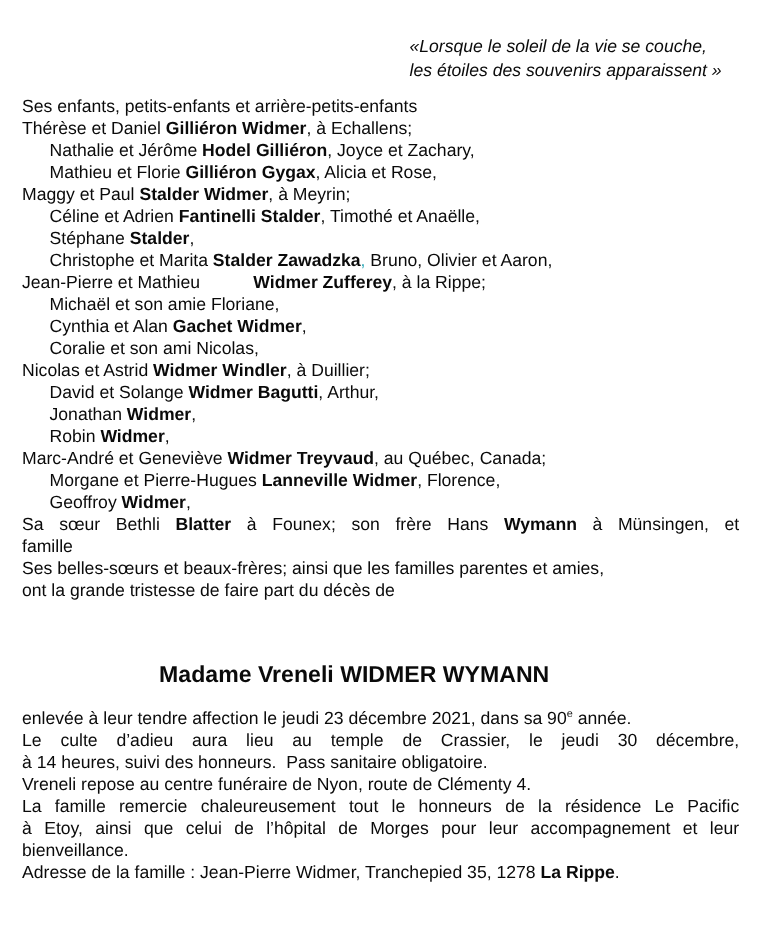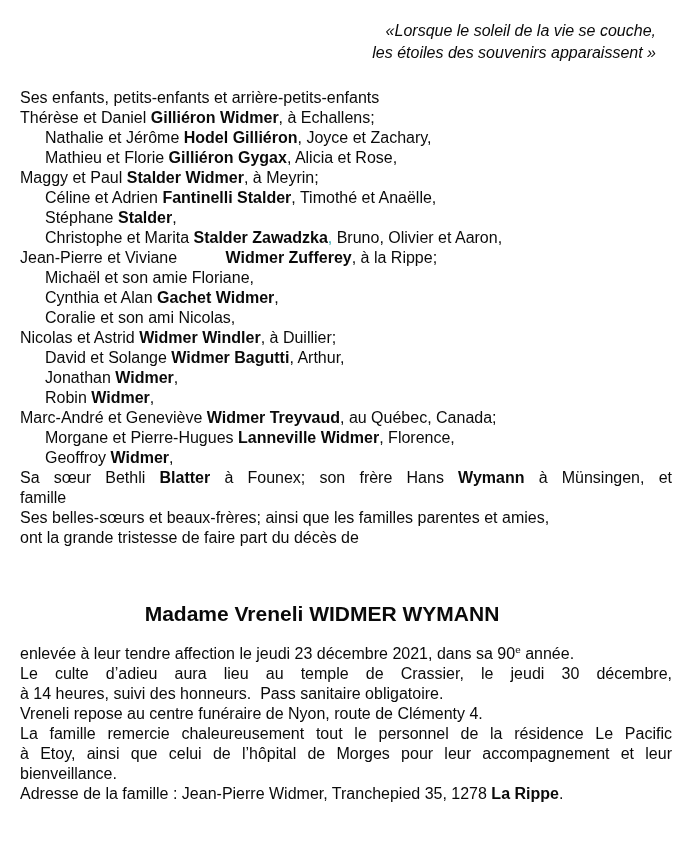--- a/index.html
+++ b/index.html
@@ -13,23 +13,23 @@
     height: 846px;
     background: #ffffff;
     color: #0a0a0a;
     font-family: "Liberation Sans", "DejaVu Sans", sans-serif;
     font-size: 16px;
     line-height: 20px;
     overflow: hidden;
   }
   .quote {
     position: absolute;
-    top: 20px;
+    top: 32px;
     right: 34px;
-    text-align: right;
+    text-align: left;
     font-style: italic;
     font-size: 16px;
     line-height: 22px;
   }
   .family {
     position: absolute;
     top: 88px;
     left: 20px;
     width: 652px;
   }
@@ -77,21 +77,21 @@
 
   <div class="family">
       <div class="line"><span>Ses enfants, petits-enfants et arrière-petits-enfants</span></div>
       <div class="line"><span>Thérèse et Daniel </span><span style="font-weight: bold;">Gilliéron Widmer</span><span>, à Echallens;</span></div>
       <div class="line indent"><span>Nathalie et Jérôme </span><span style="font-weight: bold;">Hodel Gilliéron</span><span>, Joyce et Zachary,</span></div>
       <div class="line indent"><span>Mathieu et Florie </span><span style="font-weight: bold;">Gilliéron Gygax</span><span>, Alicia et Rose,</span></div>
       <div class="line"><span>Maggy et Paul </span><span style="font-weight: bold;">Stalder Widmer</span><span>, à Meyrin;</span></div>
       <div class="line indent"><span>Céline et Adrien </span><span style="font-weight: bold;">Fantinelli Stalder</span><span>, Timothé et Anaëlle,</span></div>
       <div class="line indent"><span>Stéphane </span><span style="font-weight: bold;">Stalder</span><span>,</span></div>
       <div class="line indent"><span>Christophe et Marita </span><span style="font-weight: bold;">Stalder Zawadzka</span><span style="color: rgb(47, 169, 184);">,</span><span> Bruno, Olivier et Aaron,</span></div>
-      <div class="line"><span>Jean-Pierre et Viviane </span><span style="font-weight: bold; margin-left: 44px;">Widmer Zufferey</span><span>, à la Rippe;</span></div>
+      <div class="line"><span>Jean-Pierre et Mathieu </span><span style="font-weight: bold; margin-left: 44px;">Widmer Zufferey</span><span>, à la Rippe;</span></div>
       <div class="line indent"><span>Michaël et son amie Floriane,</span></div>
       <div class="line indent"><span>Cynthia et Alan </span><span style="font-weight: bold; text-align: right;">Gachet Widmer</span><span>,</span></div>
       <div class="line indent"><span>Coralie et son ami Nicolas,</span></div>
       <div class="line"><span>Nicolas et Astrid </span><span style="font-weight: bold;">Widmer Windler</span><span>, à Duillier;</span></div>
       <div class="line indent"><span>David et Solange </span><span style="font-weight: bold;">Widmer Bagutti</span><span>, Arthur,</span></div>
       <div class="line indent"><span>Jonathan </span><span style="font-weight: bold;">Widmer</span><span>,</span></div>
       <div class="line indent"><span>Robin </span><span style="font-weight: bold;">Widmer</span><span>,</span></div>
       <div class="line"><span>Marc-André et Geneviève </span><span style="font-weight: bold;">Widmer Treyvaud</span><span>, au Québec, Canada;</span></div>
       <div class="line indent"><span>Morgane et Pierre-Hugues </span><span style="font-weight: bold; margin-top: 28px;">Lanneville Widmer</span><span>, Florence,</span></div>
       <div class="line indent"><span>Geoffroy </span><span style="font-weight: bold;">Widmer</span><span>,</span></div>
@@ -101,19 +101,19 @@
       <div class="line"><span>ont la grande tristesse de faire part du décès de</span></div>
     </div>
 
   <div class="title">Madame Vreneli WIDMER WYMANN</div>
 
   <div class="details">
       <div class="line"><span>enlevée à leur tendre affection le jeudi 23 décembre 2021, dans sa 90</span><sup>e</sup><span> année.</span></div>
       <div class="line stretch"><span>Le culte d’adieu aura lieu au temple de Crassier, le jeudi 30 décembre,</span></div>
       <div class="line"><span>à 14 heures, suivi des honneurs.&nbsp; Pass sanitaire obligatoire.</span></div>
       <div class="line"><span>Vreneli repose au centre funéraire de Nyon, route de Clémenty 4.</span></div>
-      <div class="line stretch"><span>La famille remercie chaleureusement tout le personnel de la résidence Le Pacific</span></div>
+      <div class="line stretch"><span>La famille remercie chaleureusement tout le honneurs de la résidence Le Pacific</span></div>
       <div class="line stretch"><span>à Etoy, ainsi que celui de l’hôpital de Morges pour leur accompagnement et leur</span></div>
       <div class="line"><span>bienveillance.</span></div>
       <div class="line"><span>Adresse de la famille : Jean-Pierre Widmer, Tranchepied 35, 1278 </span><span style="font-weight: bold;">La Rippe</span><span>.</span></div>
     </div>
 
 </div>
 
 </body></html>

